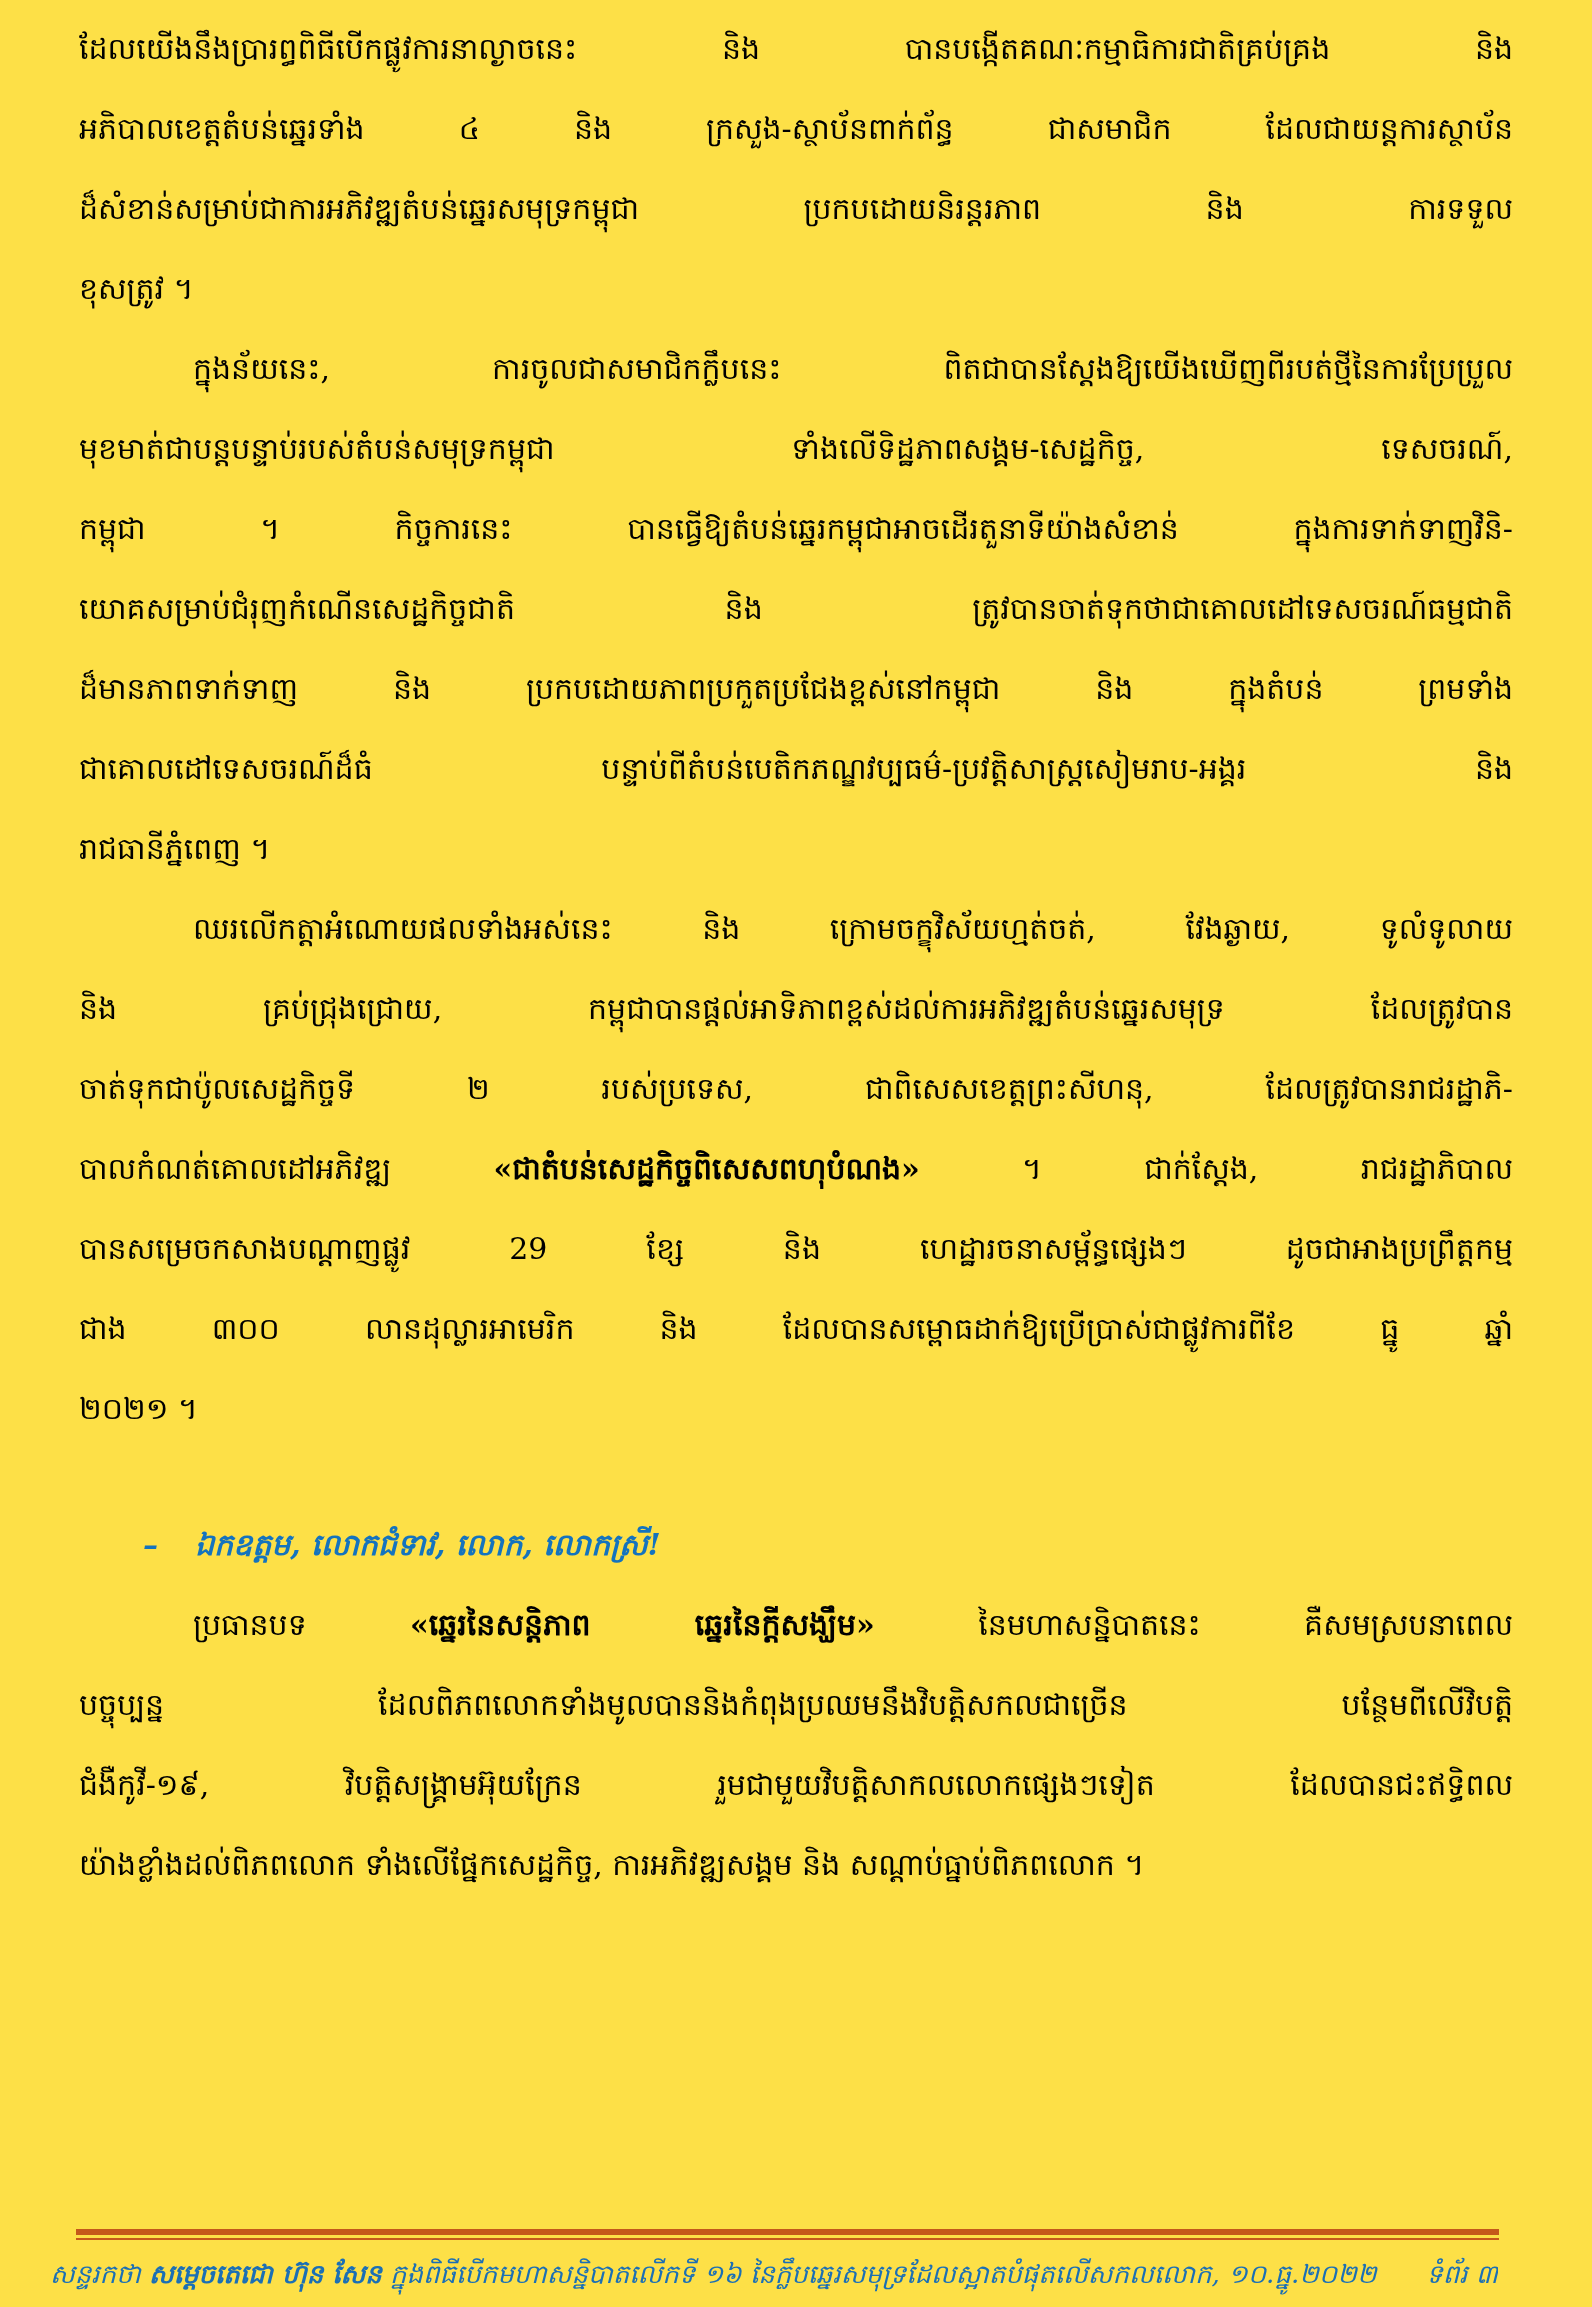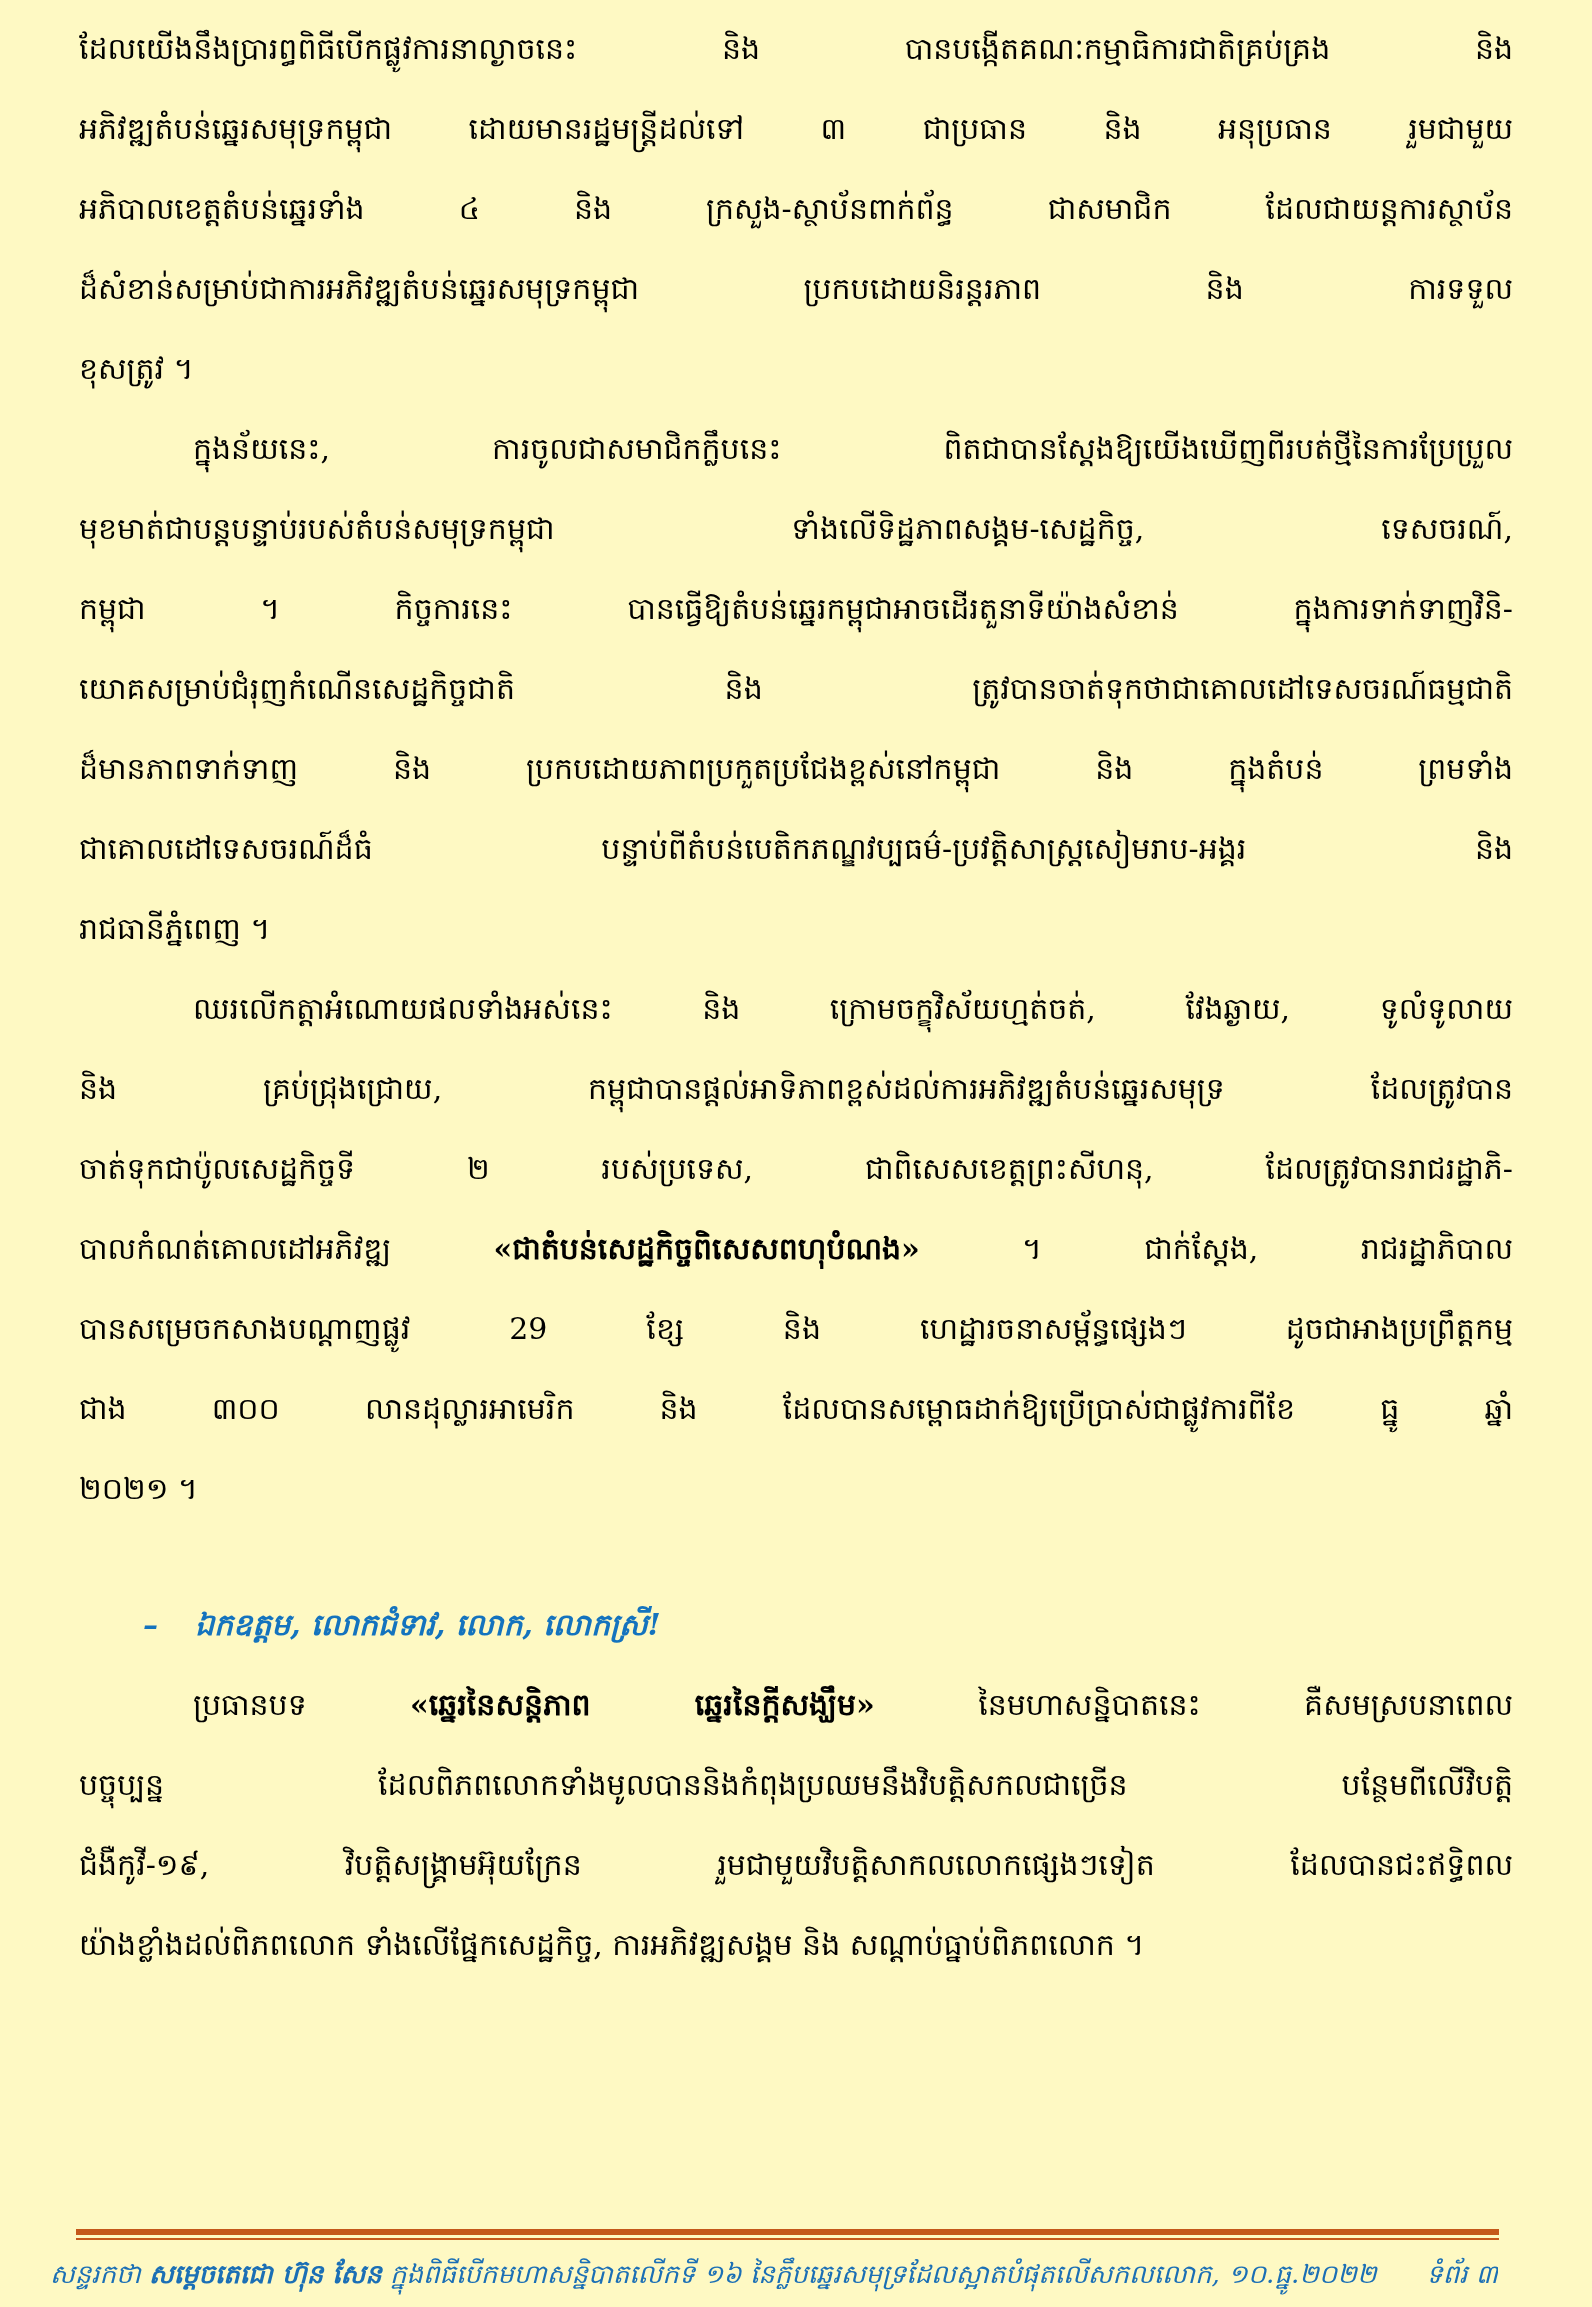--- a/index.html
+++ b/index.html
@@ -1,19 +1,19 @@
 <!DOCTYPE html>
 <html lang="km" style="font-size:11.4px"><head>
 <meta charset="utf-8">
 <style>
   html,body{margin:0;padding:0;background:#ffffff;}
   .page{
     position:relative;
     width:1593px;height:2307px;
-    background:#fef9c3;
+    background:#fde047;
     font-family:"DejaVu Serif","Liberation Serif",serif;
     color:#000000;
     overflow:hidden;
   }
   .content{
     position:absolute;
     left:79px;right:80px;top:8.6px;
     font-size:30px;
   }
   .ln{
@@ -76,21 +76,20 @@
   .footer .speaker{ font-weight:bold; }
   .footer .pageno{ margin-left:12px; }
 </style>
 </head>
 <body>
 
 <div class="page">
   <div class="content">
 
     <div class="ln">ដែលយើងនឹងប្រារព្ធពិធីបើកផ្លូវការនាល្ងាចនេះ និង បានបង្កើតគណៈកម្មាធិការជាតិគ្រប់គ្រង និង</div>
-    <div class="ln">អភិវឌ្ឍតំបន់ឆ្នេរសមុទ្រកម្ពុជា ដោយមានរដ្ឋមន្ត្រីដល់ទៅ ៣ ជាប្រធាន និង អនុប្រធាន រួមជាមួយ</div>
     <div class="ln">អភិបាលខេត្តតំបន់ឆ្នេរទាំង ៤ និង ក្រសួង-ស្ថាប័នពាក់ព័ន្ធ ជាសមាជិក ដែលជាយន្តការស្ថាប័ន</div>
     <div class="ln">ដ៏សំខាន់សម្រាប់ជាការអភិវឌ្ឍតំបន់ឆ្នេរសមុទ្រកម្ពុជា ប្រកបដោយនិរន្តរភាព និង ការទទួល</div>
     <div class="ln last">ខុសត្រូវ ។</div>
 
     <div class="ln indent">ក្នុងន័យនេះ, ការចូលជាសមាជិកក្លឹបនេះ ពិតជាបានស្តែងឱ្យយើងឃើញពីរបត់ថ្មីនៃការប្រែប្រួល</div>
     <div class="ln">មុខមាត់ជាបន្តបន្ទាប់របស់តំបន់សមុទ្រកម្ពុជា ទាំងលើទិដ្ឋភាពសង្គម-សេដ្ឋកិច្ច, ទេសចរណ៍,</div>
     <div class="ln">កម្ពុជា ។ កិច្ចការនេះ បានធ្វើឱ្យតំបន់ឆ្នេរកម្ពុជាអាចដើរតួនាទីយ៉ាងសំខាន់ ក្នុងការទាក់ទាញវិនិ-</div>
     <div class="ln">យោគសម្រាប់ជំរុញកំណើនសេដ្ឋកិច្ចជាតិ និង ត្រូវបានចាត់ទុកថាជាគោលដៅទេសចរណ៍ធម្មជាតិ</div>
     <div class="ln">ដ៏មានភាពទាក់ទាញ និង ប្រកបដោយភាពប្រកួតប្រជែងខ្ពស់នៅកម្ពុជា និង ក្នុងតំបន់ ព្រមទាំង</div>
     <div class="ln">ជាគោលដៅទេសចរណ៍ដ៏ធំ បន្ទាប់ពីតំបន់បេតិកភណ្ឌវប្បធម៌-ប្រវត្តិសាស្ត្រសៀមរាប-អង្គរ និង</div>

